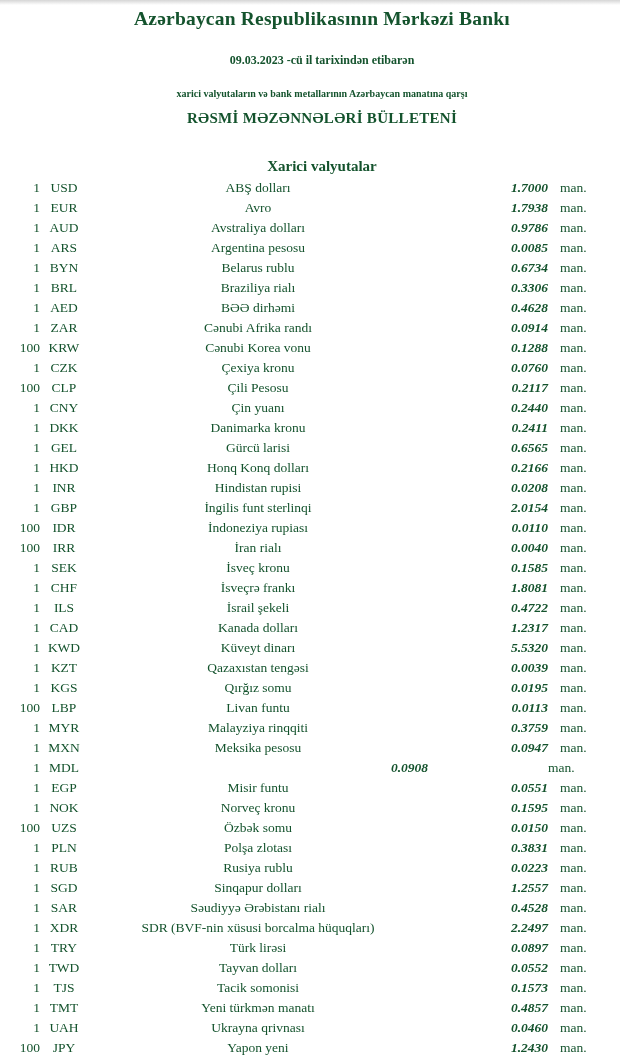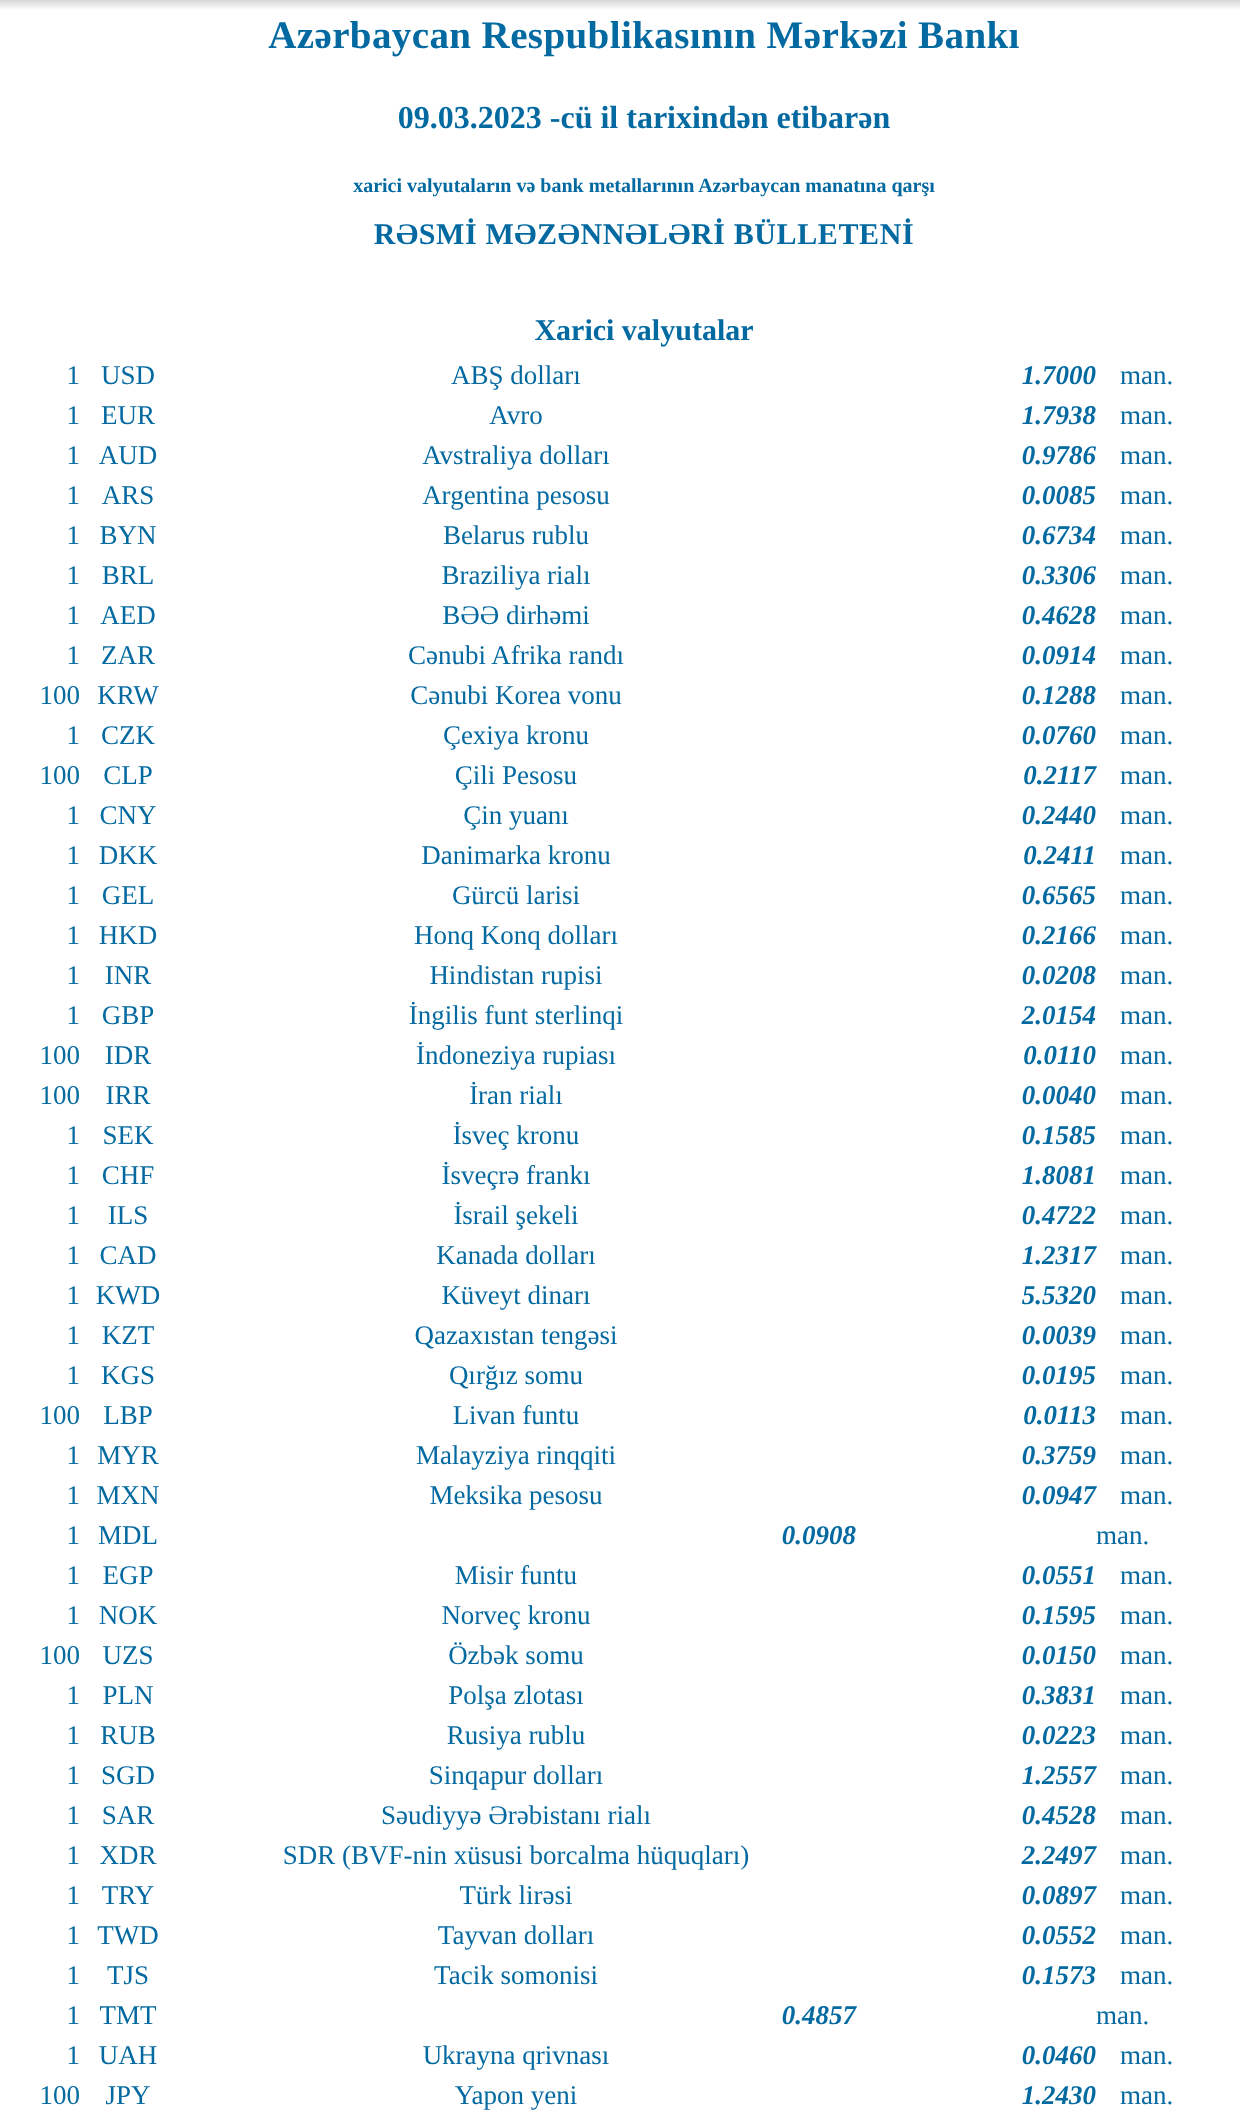--- a/index.html
+++ b/index.html
@@ -5,21 +5,21 @@
   html, body {
     margin: 0;
     padding: 0;
     background: #ffffff;
   }
   .page {
     position: relative;
     width: 620px;
     height: 1056px;
     background: #ffffff;
-    color: #0369a1;
+    color: #14532d;
     font-family: "Liberation Serif", "DejaVu Serif", serif;
     overflow: hidden;
   }
   .top-edge {
     position: absolute;
     top: 0; left: 0; right: 0;
     height: 5px;
     background: linear-gradient(to bottom, rgba(180,180,180,0.55), rgba(255,255,255,0));
     pointer-events: none;
   }
@@ -29,21 +29,21 @@
     text-align: center;
     font-weight: bold;
   }
   .bank-name {
     font-size: 19.5px;
     line-height: 22px;
     letter-spacing: 0.2px;
     margin-bottom: 2px;
   }
   .date-line {
-    font-size: 16px;
+    font-size: 12px;
     line-height: 20px;
     margin-top: 20px;
   }
   .subtitle-line {
     font-size: 10px;
     line-height: 20px;
     margin-top: 14px;
   }
   .bulletin-title {
     font-size: 15px;
@@ -459,20 +459,21 @@
     <span class="cell code">TJS</span>
     <span class="cell cname">Tacik somonisi</span>
     <span class="cell rate">0.1573</span>
     <span class="cell gap"></span>
     <span class="cell unit">man.</span>
   </div>
 
   <div class="rate-row">
     <span class="cell qty">1</span>
     <span class="cell code">TMT</span>
+    <span class="cell cname">Yeni türkmən manatı</span>
     <span class="cell rate">0.4857</span>
     <span class="cell gap"></span>
     <span class="cell unit">man.</span>
   </div>
 
   <div class="rate-row">
     <span class="cell qty">1</span>
     <span class="cell code">UAH</span>
     <span class="cell cname">Ukrayna qrivnası</span>
     <span class="cell rate">0.0460</span>

